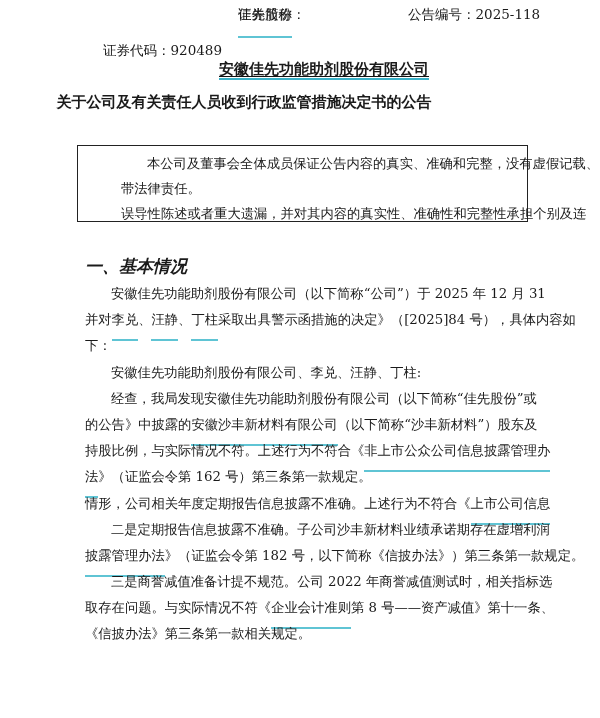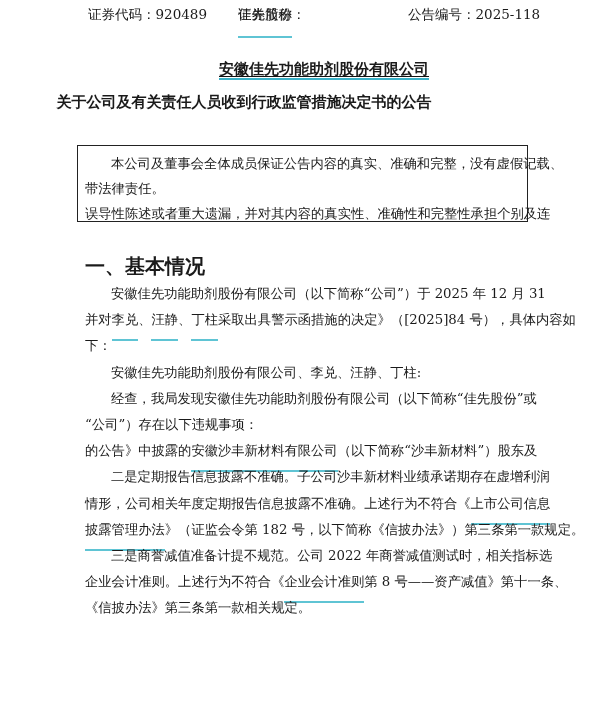--- a/index.html
+++ b/index.html
@@ -18,21 +18,21 @@
     .header-line {
       position: absolute;
       top: 4px;
       left: 0;
       width: 600px;
       height: 20px;
       font-size: 13.5px;
       line-height: 20px;
     }
     .header-line span { position: absolute; white-space: nowrap; }
-    .hl-code { left: 88px; }
+    .hl-code { left: 103px; margin-top: 36px; }
     .hl-name { left: 238px; }
     .hl-num { left: 408px; }
     .link-ul {
       text-decoration: none;
       border-bottom: 2px solid #5fc4d4;
       padding-bottom: 12px;
     }
     .title1 {
       position: absolute;
       top: 58px;
@@ -68,30 +68,31 @@
       left: 77px;
       width: 451px;
       height: 77px;
       border: 1.5px solid #222;
       box-sizing: border-box;
       padding: 5px 7px 0 7px;
       font-size: 13.3px;
       line-height: 25px;
       text-align: justify;
     }
-    .notice-box .line { display: block; white-space: nowrap; }
+    .notice-box .line { display: block; white-space: nowrap; margin-left: 36px; }
     .notice-box .indent { padding-left: 26px; }
     .section-heading {
       position: absolute;
       top: 256px;
       left: 85px;
       font-family: "DejaVu Sans", "Liberation Sans", sans-serif;
       font-weight: bold;
-      font-size: 20px;
+      font-size: 17px;
       line-height: 20px;
+      font-style: italic;
     }
     .body-text {
       position: absolute;
       top: 281px;
       left: 85px;
       width: 440px;
       font-size: 13.3px;
       line-height: 26.2px;
     }
     .body-text .line {
@@ -128,25 +129,26 @@
 
 <div class="body-text">
 
   <span class="line indent">安徽佳先功能助剂股份有限公司（以下简称“公司”）于 2025 年 12 月 31</span>
   <span class="line"><span>并对</span><span class="link-ul">李兑</span><span>、</span><span class="link-ul">汪静</span><span>、</span><span class="link-ul">丁柱</span><span>采取出具警示函措施的决定》（[2025]84 号），具体内容如</span></span>
   <span class="line">下：</span>
 
   <span class="line indent">安徽佳先功能助剂股份有限公司、李兑、汪静、丁柱:</span>
 
   <span class="line indent">经查，我局发现安徽佳先功能助剂股份有限公司（以下简称“佳先股份”或</span>
-  <span class="line">“公司”）存在以下违规事项：</span>
 
   <span class="line"><span>的公告》中披露的</span><span class="link-ul">安徽沙丰新材料有限公司</span><span>（以下简称“沙丰新材料”）股东及</span></span>
+  <span class="line"><span>持股比例，与实际情况不符。上述行为不符合《</span><span class="link-ul">非上市公众公司信息披露管理办</span></span>
+  <span class="line"><span class="link-ul">法</span><span>》（证监会令第 162 号）第三条第一款规定。</span></span>
 
+  <span class="line"><span>情形，公司相关年度定期报告信息披露不准确。上述行为不符合《</span><span class="link-ul">上市公司信息</span></span>
   <span class="line indent">二是定期报告信息披露不准确。子公司沙丰新材料业绩承诺期存在虚增利润</span>
-  <span class="line"><span>情形，公司相关年度定期报告信息披露不准确。上述行为不符合《</span><span class="link-ul">上市公司信息</span></span>
   <span class="line"><span class="link-ul">披露管理办法</span><span>》（证监会令第 182 号，以下简称《信披办法》）第三条第一款规定。</span></span>
 
   <span class="line indent">三是商誉减值准备计提不规范。公司 2022 年商誉减值测试时，相关指标选</span>
-  <span class="line"><span>企业会计准则。上述行为不符合《</span><span class="link-ul">企业会计准则</span><span>第 8 号——资产减值》第十一条、</span></span>
+  <span class="line"><span>取存在问题。与实际情况不符《</span><span class="link-ul">企业会计准则</span><span>第 8 号——资产减值》第十一条、</span></span>
   <span class="line">《信披办法》第三条第一款相关规定。</span>
 
 </div>
 
 </body></html>

